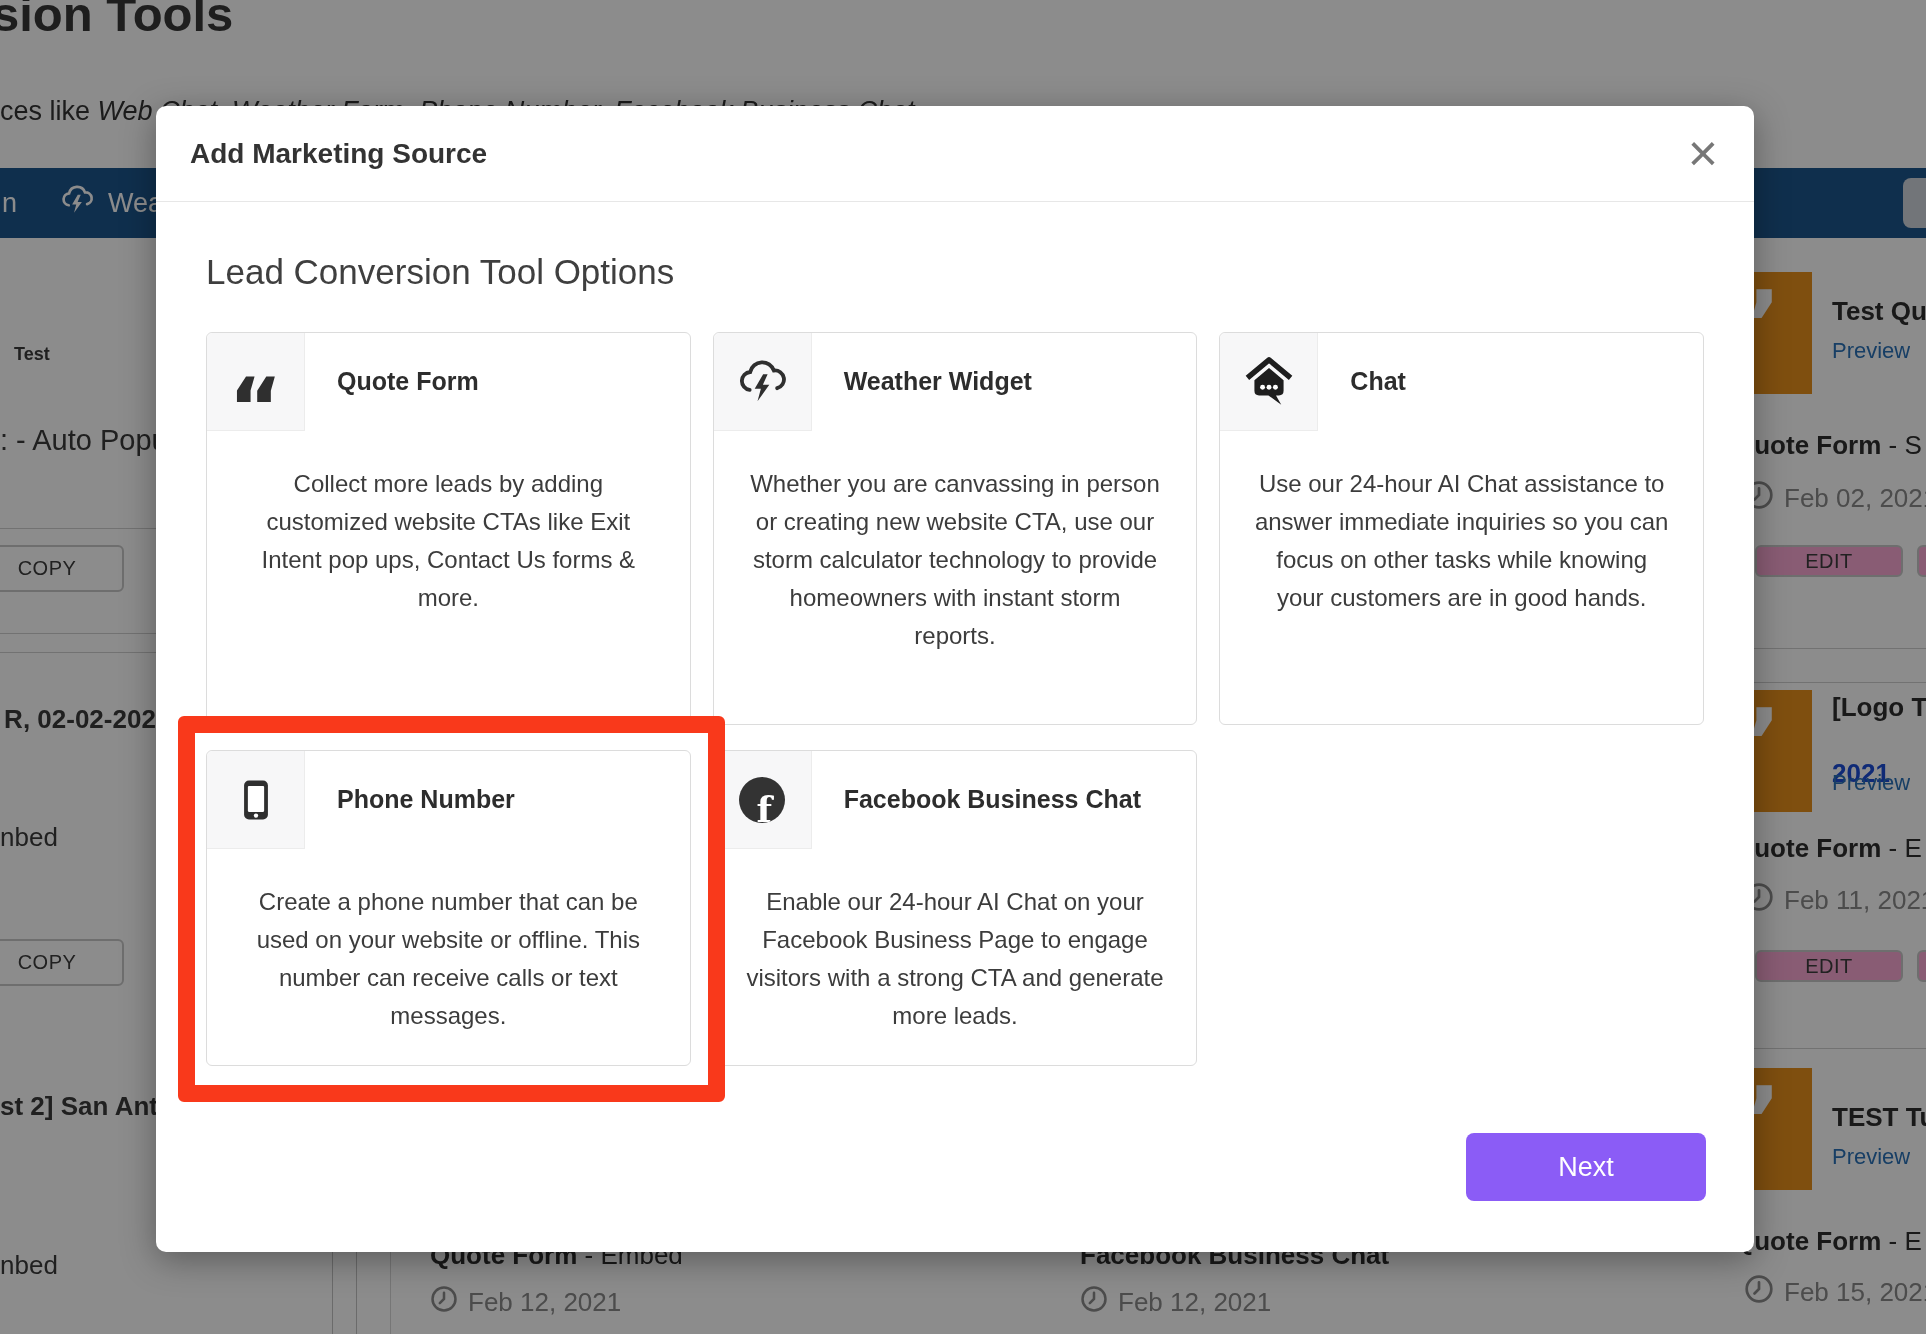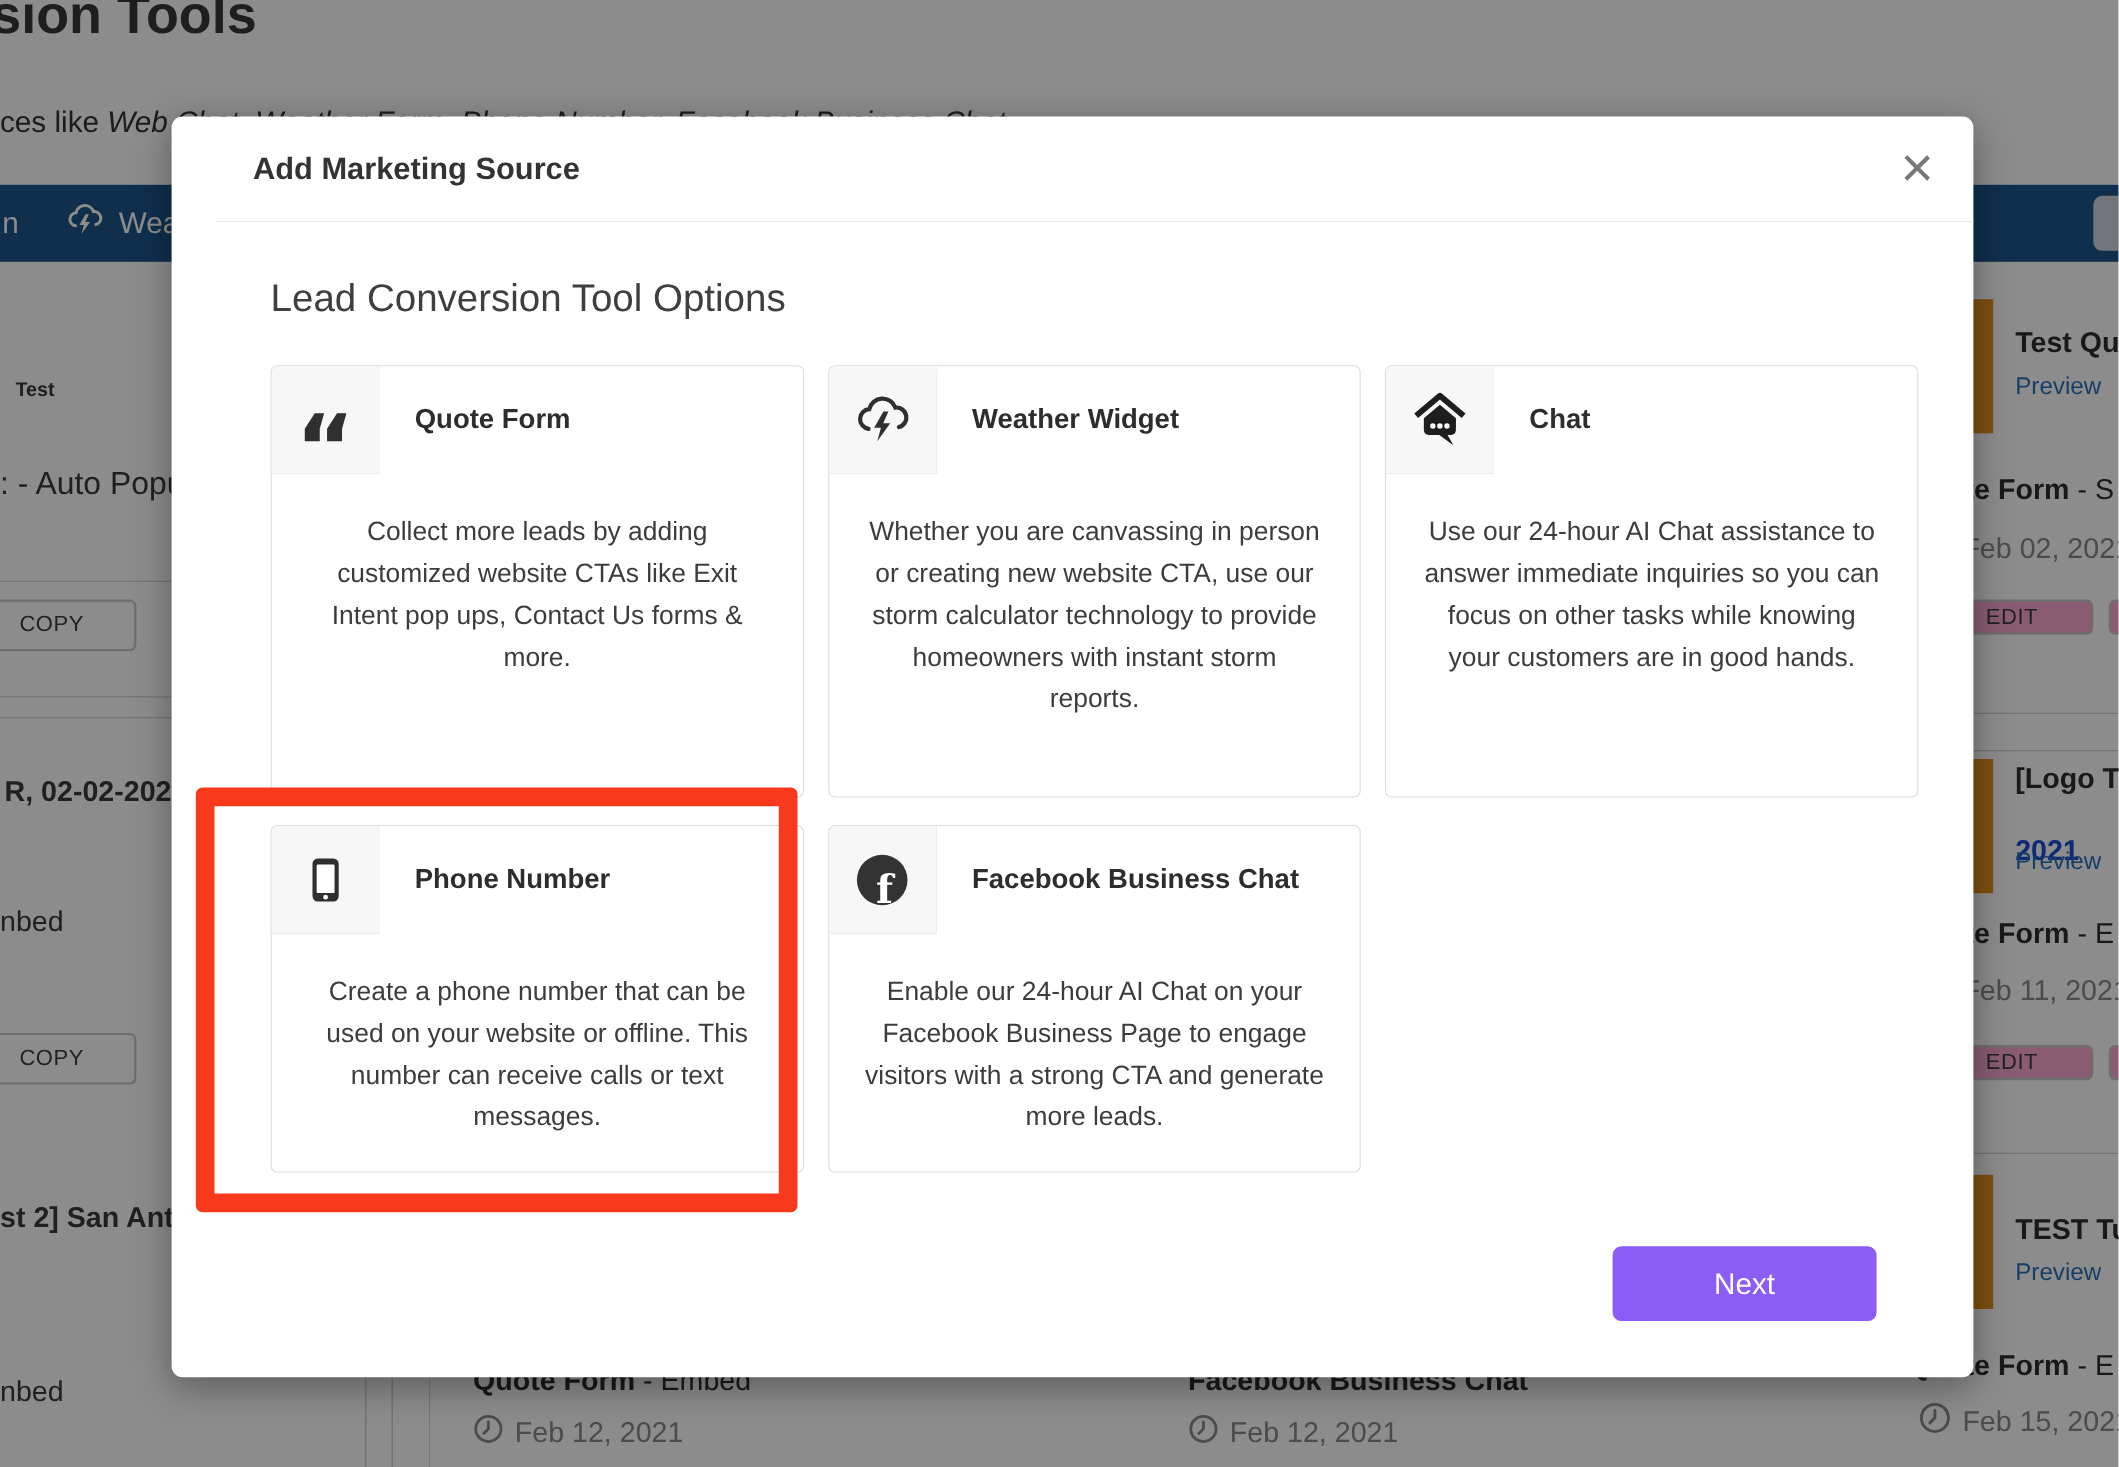--- a/index.html
+++ b/index.html
@@ -26,21 +26,21 @@
   .date-row{position:absolute;display:flex;align-items:center;gap:10px;color:#8a8a8a;font-size:26px;white-space:nowrap;}
   .link{color:#2a72b8;font-size:22px;}
   .orange-sq{position:absolute;width:122px;height:122px;background:#e8901c;overflow:hidden;text-align:center;}
   .orange-sq .oq{font-size:92px;font-weight:bold;color:#fff;line-height:1;position:relative;top:8px;font-family:"DejaVu Sans",sans-serif;}
   .edit-btn{position:absolute;height:32px;border:2px solid #c9c9c9;border-radius:6px;background:#f9a8d4;box-sizing:border-box;
     font-size:20px;color:#3d3d3d;display:flex;align-items:center;justify-content:center;letter-spacing:.5px;}
   
   .overlay{position:absolute;inset:0;background:rgba(0,0,0,0.45);z-index:10;}
   
   .modal{position:absolute;left:156px;top:106px;width:1598px;height:1146px;background:#fff;border-radius:10px;z-index:20;
-    box-shadow:0 8px 34px rgba(0,0,0,.35);padding-left:40px;}
+    box-shadow:0 8px 34px rgba(0,0,0,.35);}
   .modal-header{height:96px;border-bottom:1px solid #e7e7e7;display:flex;align-items:center;padding:0 34px;box-sizing:border-box;}
   .modal-title{font-size:28px;font-weight:bold;color:#333;}
   .modal-close{margin-left:auto;font-size:52px;font-weight:400;color:#777;line-height:.8;cursor:pointer;padding:0 2px;}
   .modal-body{padding:42px 50px 0;}
   .modal-h2{font-size:35px;font-weight:400;color:#3f3f3f;margin:8px 0 0;}
   .cards-grid{margin-top:40px;display:grid;grid-template-columns:repeat(3,1fr);column-gap:22px;row-gap:25px;}
   .tool-card{border:1px solid #dcdcdc;border-radius:6px;background:#fff;box-sizing:border-box;}
   .tool-card.row1{height:393px;}
   .tool-card.row2{height:316px;}
   .card-head{display:flex;align-items:center;}

